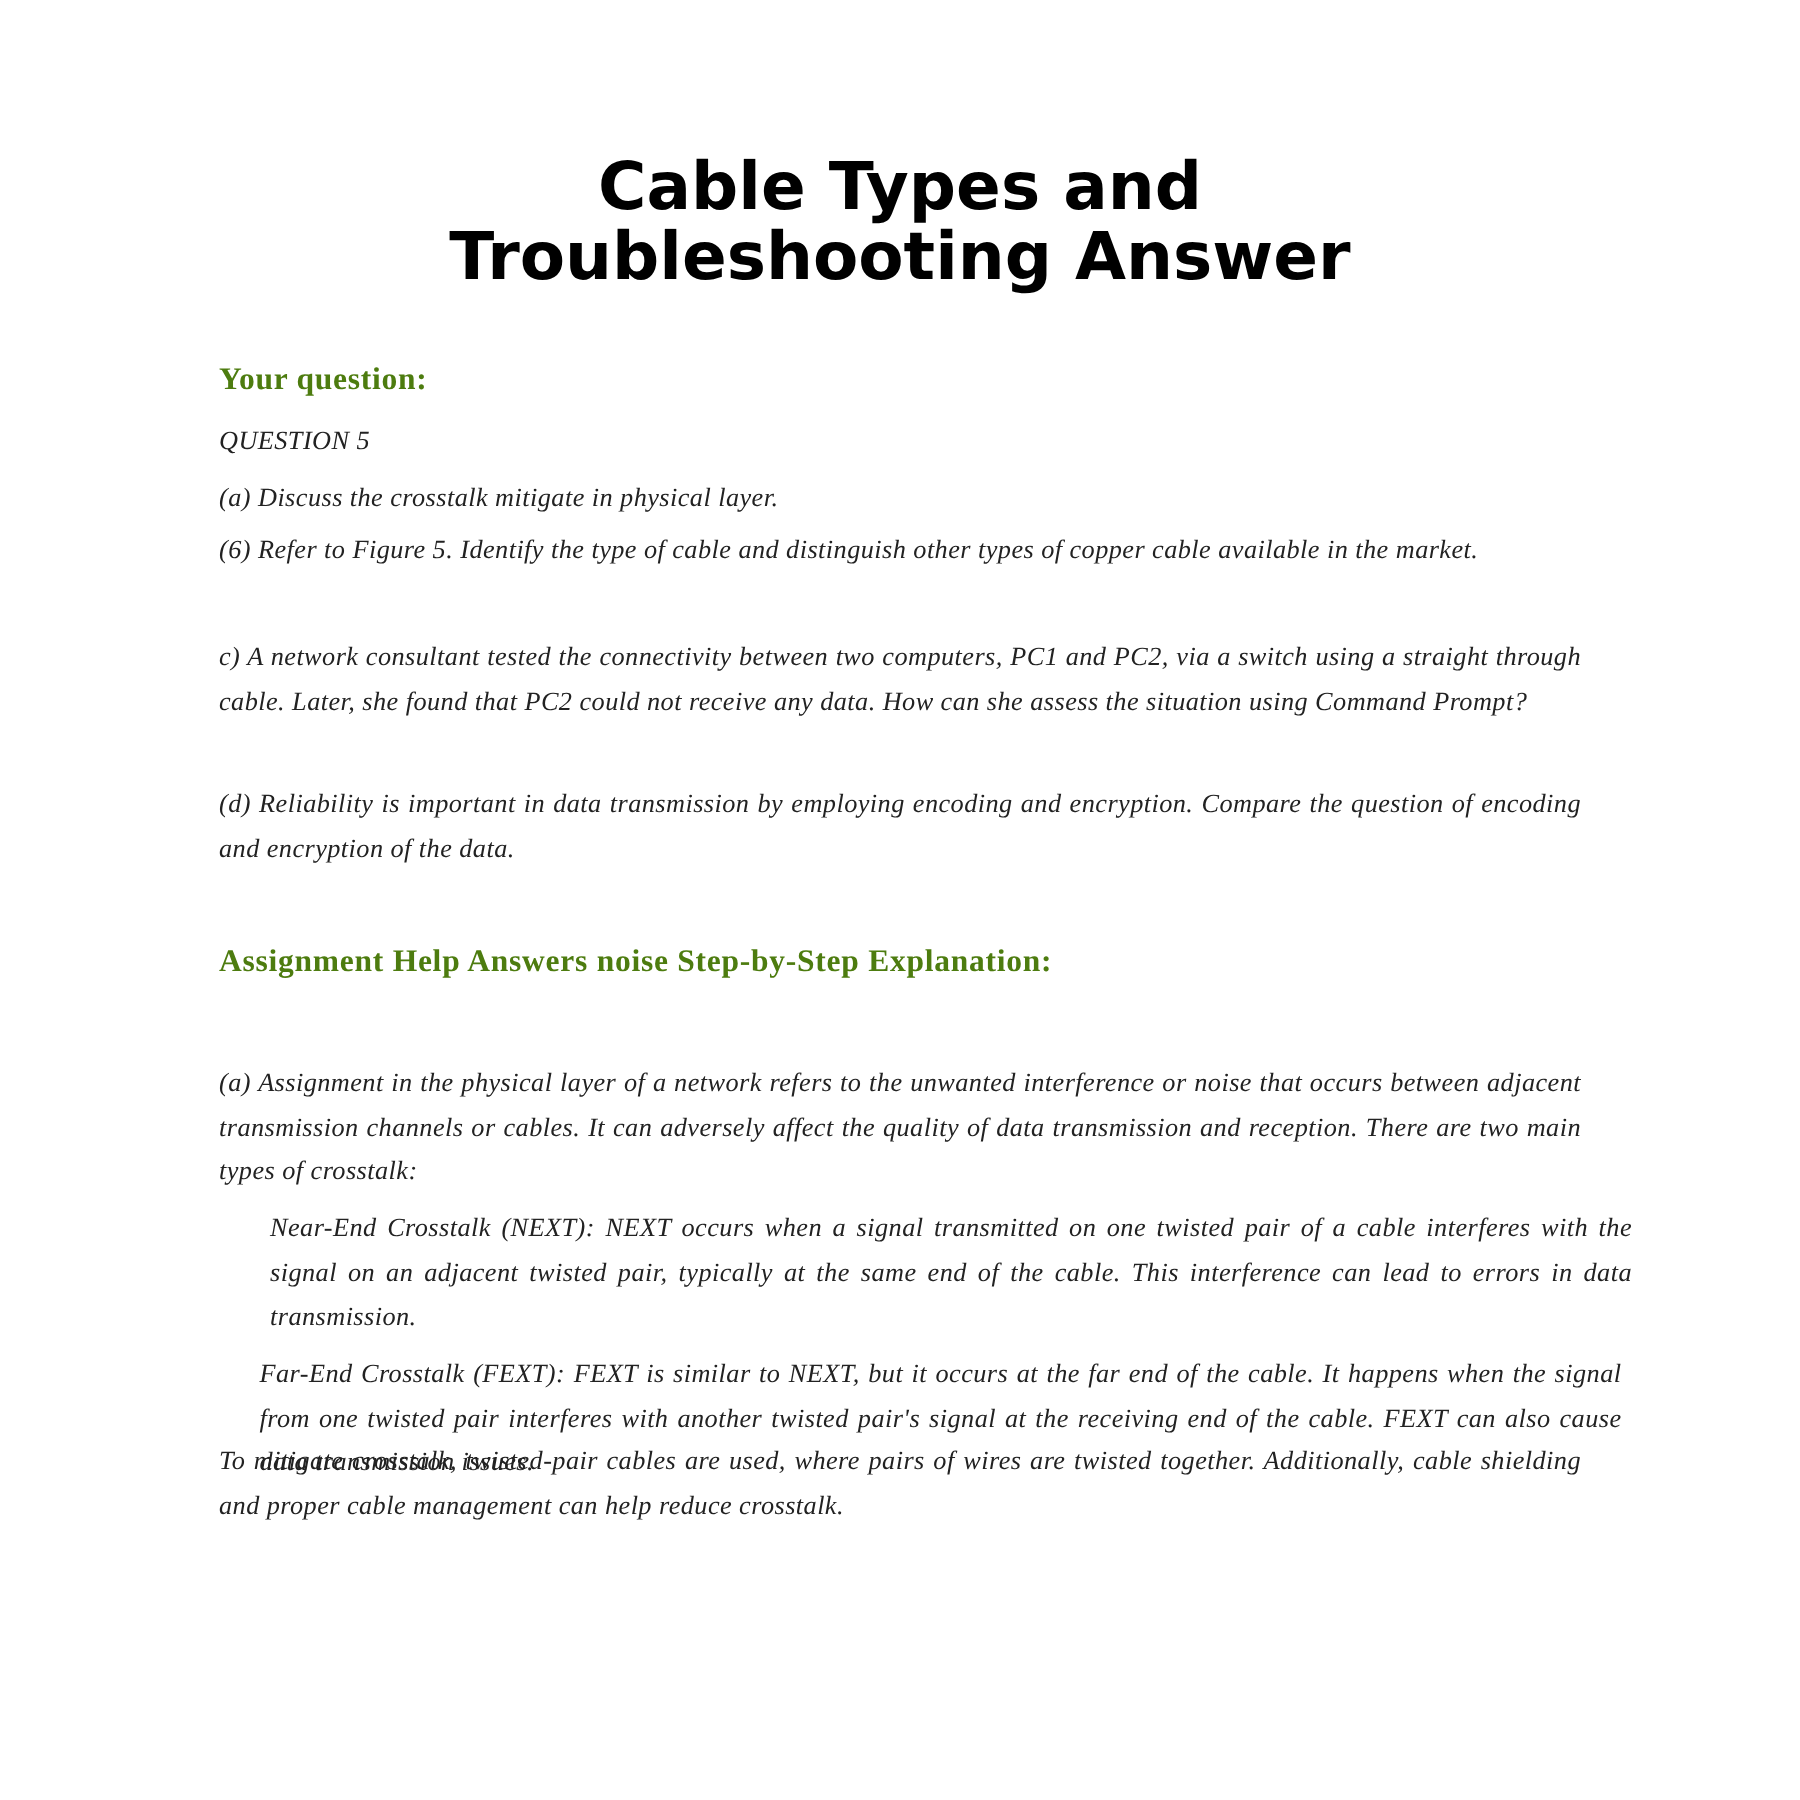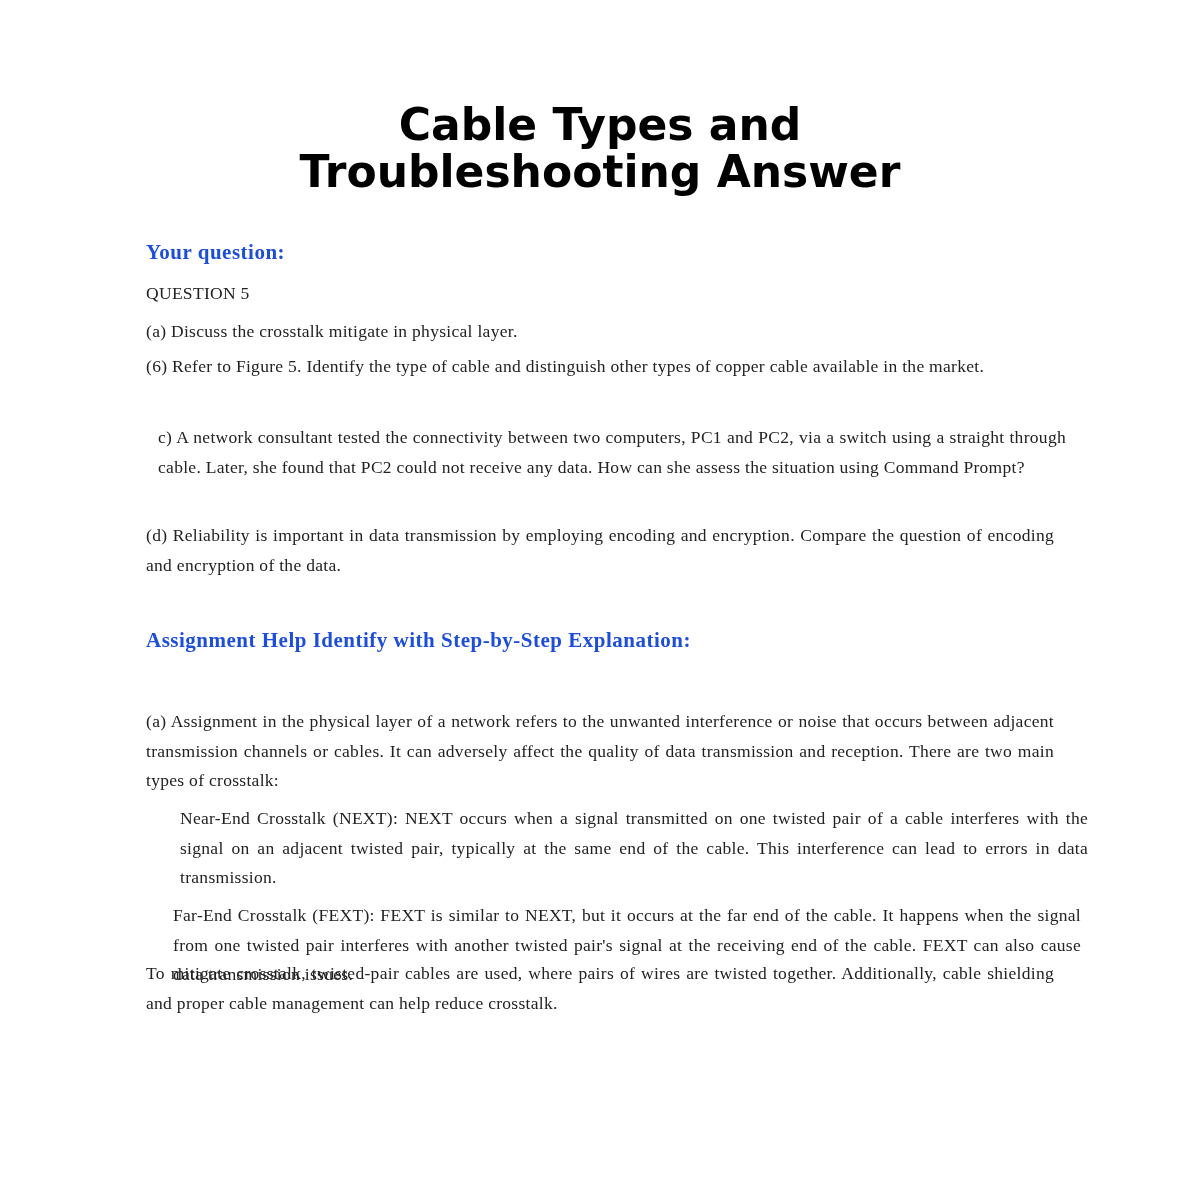--- a/index.html
+++ b/index.html
@@ -29,58 +29,59 @@
       margin: 0;
       position: absolute;
       top: 101px;
       left: 0;
       width: 908px;
     }
     .title span { display: block; }
     .h2 {
       font-family: "Liberation Serif", serif;
       font-size: 21px;
-      color: #1d4ed8;
+      color: #4d7c0f;
       margin: 0;
       position: absolute;
       left: 0;
       letter-spacing: 0.5px;
       white-space: nowrap;
     }
     .para {
       font-family: "Liberation Serif", serif;
       font-size: 17.5px;
       line-height: 29.6px;
       color: #222222;
       margin: 0;
       position: absolute;
       left: 0;
       width: 908px;
       text-align: justify;
       letter-spacing: 0.3px;
+      font-style: italic;
     }
   </style>
 </head>
 <body>
 
 <div class="page">
 
   <h1 class="title">
     <span>Cable Types and</span>
     <span>Troubleshooting Answer</span>
   </h1>
 
   <h2 class="h2" style="top:240px;">Your question:</h2>
 
   <p class="para" style="top:279px;">QUESTION 5</p>
   <p class="para" style="top:317px;">(a) Discuss the crosstalk mitigate in physical layer.</p>
   <p class="para" style="top:352px;">(6) Refer to Figure 5. Identify the type of cable and distinguish other types of copper cable available in the market.</p>
-  <p class="para" style="top:423px;margin-left:12px;">c) A network consultant tested the connectivity between two computers, PC1 and PC2, via a switch using a straight through cable. Later, she found that PC2 could not receive any data. How can she assess the situation using Command Prompt?</p>
+  <p class="para" style="top:423px;">c) A network consultant tested the connectivity between two computers, PC1 and PC2, via a switch using a straight through cable. Later, she found that PC2 could not receive any data. How can she assess the situation using Command Prompt?</p>
   <p class="para" style="top:521px;">(d) Reliability is important in data transmission by employing encoding and encryption. Compare the question of encoding and encryption of the data.</p>
 
-  <h2 class="h2" style="top:628px;">Assignment Help Identify with Step-by-Step Explanation:</h2>
+  <h2 class="h2" style="top:628px;">Assignment Help Answers noise Step-by-Step Explanation:</h2>
 
   <p class="para" style="top:707px;">(a) Assignment in the physical layer of a network refers to the unwanted interference or noise that occurs between adjacent transmission channels or cables. It can adversely affect the quality of data transmission and reception. There are two main types of crosstalk:</p>
   <p class="para" style="top:804px;margin-left:34px;">Near-End Crosstalk (NEXT): NEXT occurs when a signal transmitted on one twisted pair of a cable interferes with the signal on an adjacent twisted pair, typically at the same end of the cable. This interference can lead to errors in data transmission.</p>
   <p class="para" style="top:901px;margin-left:27px;">Far-End Crosstalk (FEXT): FEXT is similar to NEXT, but it occurs at the far end of the cable. It happens when the signal from one twisted pair interferes with another twisted pair's signal at the receiving end of the cable. FEXT can also cause data transmission issues.</p>
   <p class="para" style="top:959px;">To mitigate crosstalk, twisted-pair cables are used, where pairs of wires are twisted together. Additionally, cable shielding and proper cable management can help reduce crosstalk.</p>
 
 </div>
 
 </body></html>

